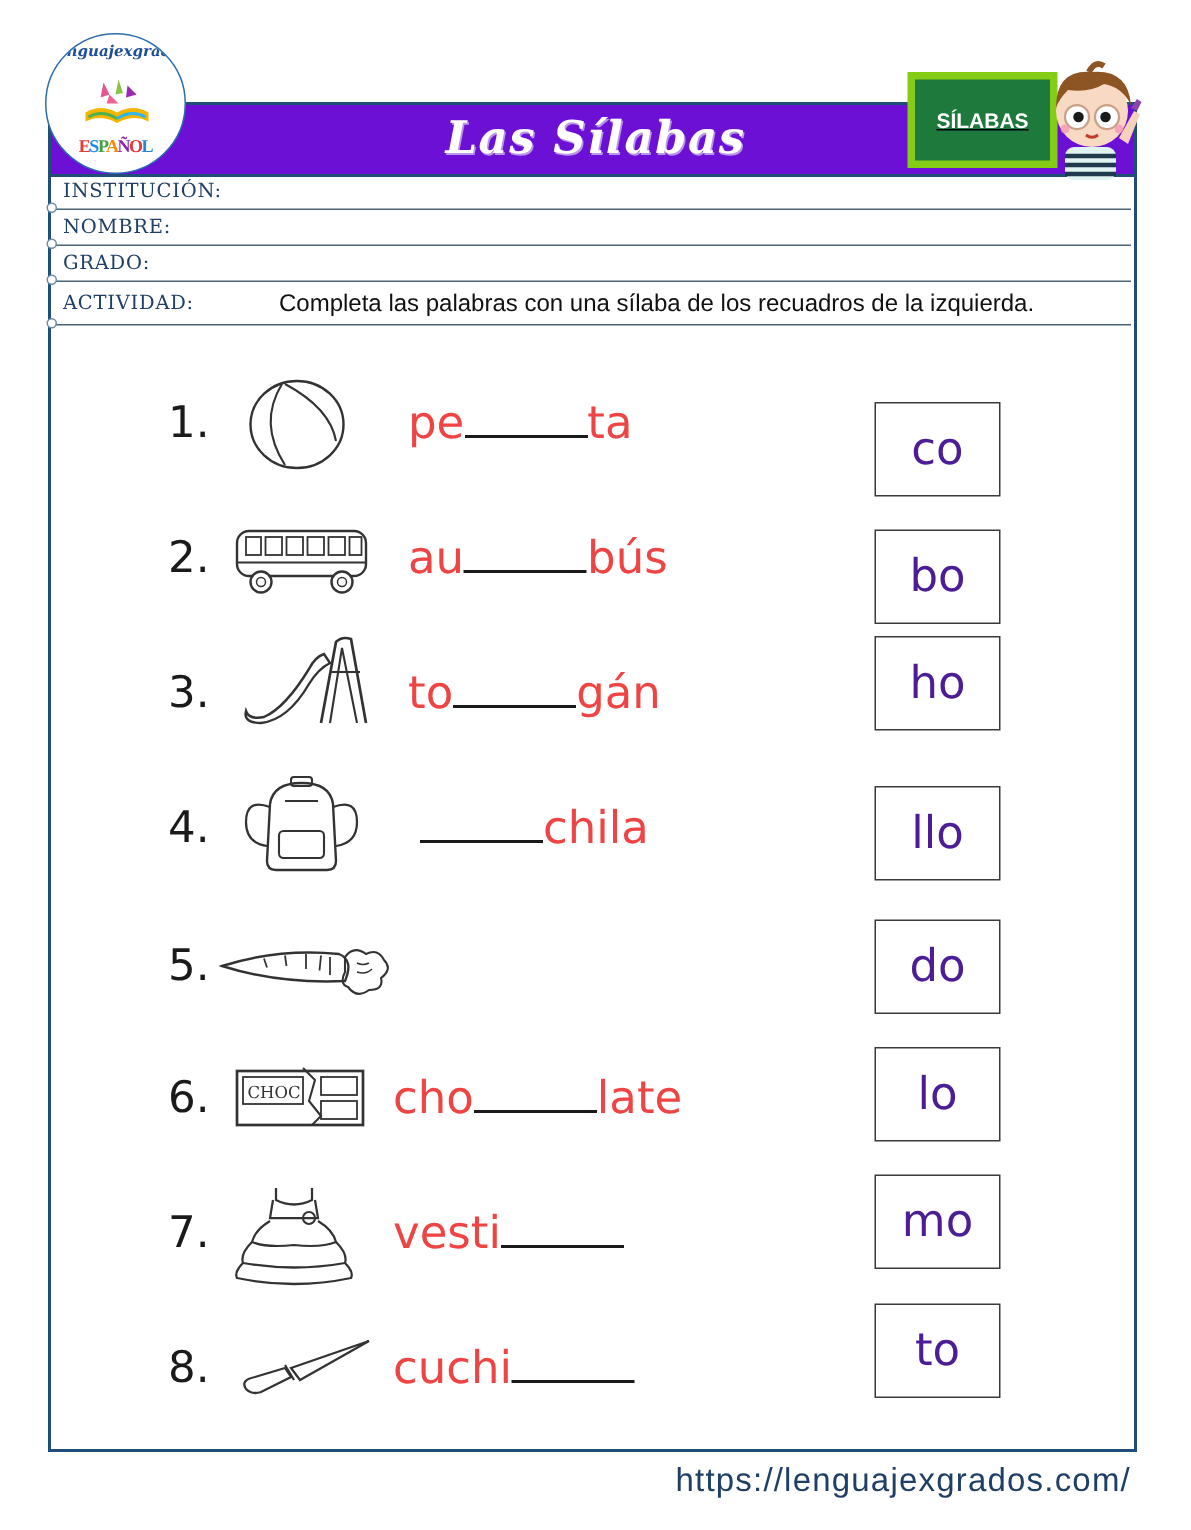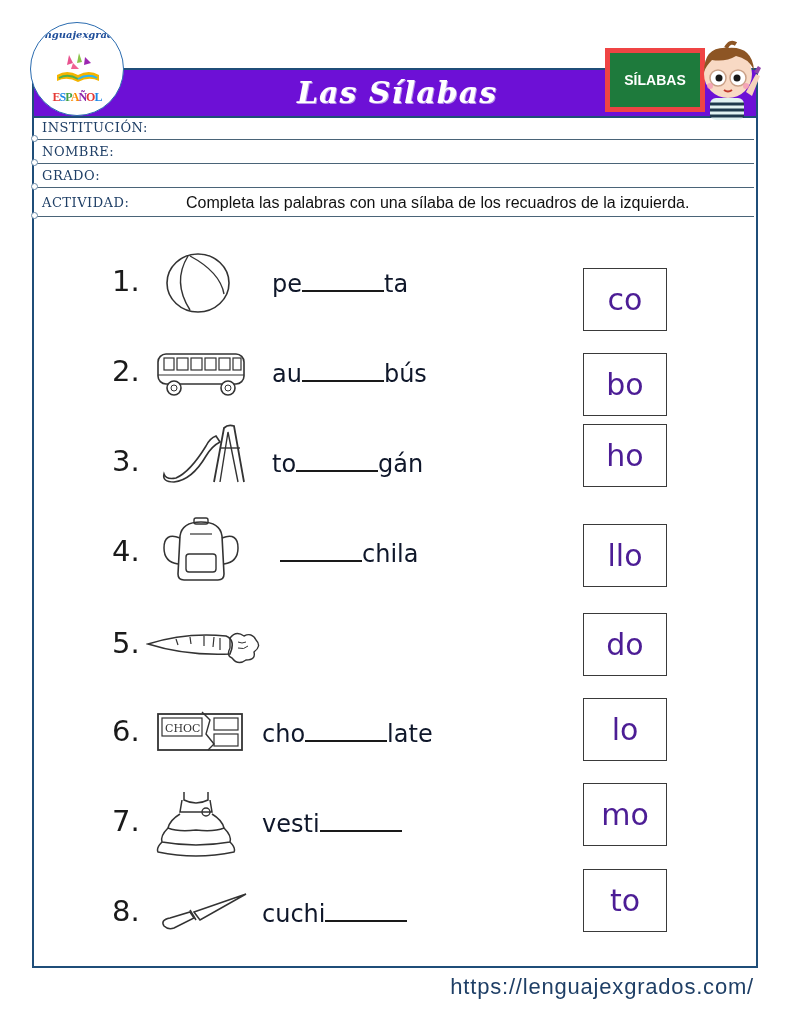--- a/index.html
+++ b/index.html
@@ -8,36 +8,36 @@
   .frame { position: absolute; left: 32px; top: 68px; width: 726px; height: 900px; border: 2px solid #1f4e79; box-sizing: border-box; background: #ffffff; }
 
   .title-bar { position: absolute; left: 34px; top: 70px; width: 722px; height: 46px; background: #6d10d6; border-bottom: 2px solid #1f4e79; }
   .title-text { position: absolute; left: 0; top: 72px; width: 794px; text-align: center; font-family: "DejaVu Serif", serif; font-weight: bold; font-style: italic; font-size: 30px; color: #ffffff; letter-spacing: 1px; line-height: 42px; text-shadow: 1px 1px 0 #b996e8; }
 
   .logo { position: absolute; left: 30px; top: 22px; width: 94px; height: 94px; border-radius: 50%; background: #ffffff; border: 1.5px solid #2b6cb0; box-sizing: border-box; overflow: hidden; }
   .logo-top { position: absolute; left: 0; top: 6px; width: 100%; text-align: center; font-family: "DejaVu Serif", serif; font-style: italic; font-weight: bold; font-size: 10px; color: #1f4e9a; }
   .logo-art { position: absolute; left: 24px; top: 28px; width: 46px; height: 34px; }
   .logo-bottom { position: absolute; left: 0; bottom: 10px; width: 100%; text-align: center; font-family: Liberation Serif, serif; font-weight: bold; font-size: 12px; letter-spacing: -1px; }
 
-  .badge { position: absolute; left: 605px; top: 48px; width: 100px; height: 64px; background: #ef4444; box-sizing: border-box; padding: 5px; }
+  .badge { position: absolute; left: 605px; top: 48px; width: 100px; height: 64px; background: #84cc16; box-sizing: border-box; padding: 5px; text-decoration: underline; }
   .badge-inner { width: 100%; height: 100%; background: #1e7a3c; display: flex; align-items: center; justify-content: center; }
   .badge-text { color: #ffffff; font-family: "Liberation Sans", sans-serif; font-weight: bold; font-size: 14px; }
   .kid { position: absolute; left: 696px; top: 40px; width: 66px; height: 80px; }
 
   .field { position: absolute; left: 34px; width: 720px; height: 22px; border-bottom: 1px solid #4a6478; box-sizing: border-box; }
   .field::before { content: ""; position: absolute; left: -3px; bottom: -3px; width: 5px; height: 5px; border-radius: 50%; border: 1px solid #6a8aa8; background: #ffffff; }
   .field-label { position: absolute; left: 8px; top: 2px; font-family: "DejaVu Serif", serif; font-size: 13px; color: #1f3f66; letter-spacing: 0.5px; }
   .field-value { position: absolute; left: 152px; top: 1px; font-family: "Liberation Sans", sans-serif; font-size: 16px; color: #111111; }
 
   .sheet { position: absolute; left: 94px; top: 230px; width: 604px; height: 722px; background: #ffffff; }
 
   .item { position: absolute; left: 0; width: 470px; height: 70px; }
   .item-num { position: absolute; left: 18px; font-family: "DejaVu Sans", sans-serif; font-size: 29px; color: #1a1a1a; }
   .item-pic { position: absolute; }
-  .item-word { position: absolute; font-family: "DejaVu Sans", sans-serif; font-size: 24px; color: #0f172a; white-space: pre; }
+  .item-word { position: absolute; font-family: "DejaVu Sans", sans-serif; font-size: 30px; color: #ef4444; white-space: pre; }
   .blank { display: inline-block; width: 82px; border-bottom: 2.5px solid #1a1a1a; height: 26px; vertical-align: baseline; }
 
   .syl { position: absolute; left: 583px; width: 84px; height: 63px; border: 1.5px solid #3a3a3a; box-sizing: border-box; display: flex; align-items: center; justify-content: center; background: #ffffff; }
   .syl-text { font-family: "DejaVu Sans", sans-serif; font-size: 30px; color: #4c1d95; }
 
   .footer-url { position: absolute; right: 40px; top: 974px; font-family: "Liberation Sans", sans-serif; font-size: 22px; color: #1f3f66; letter-spacing: 0.8px; }
 </style>
 </head>
 <body>
 

